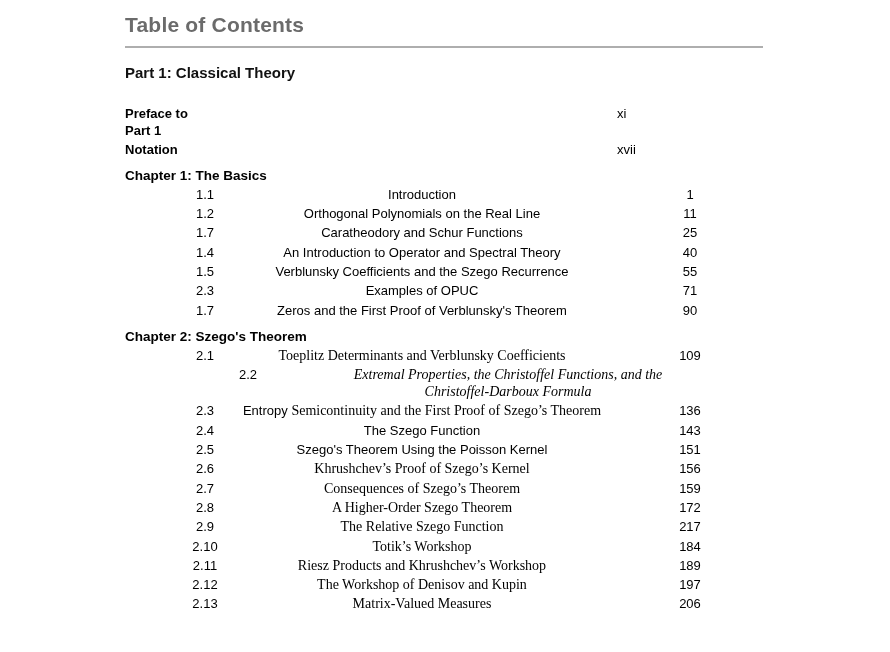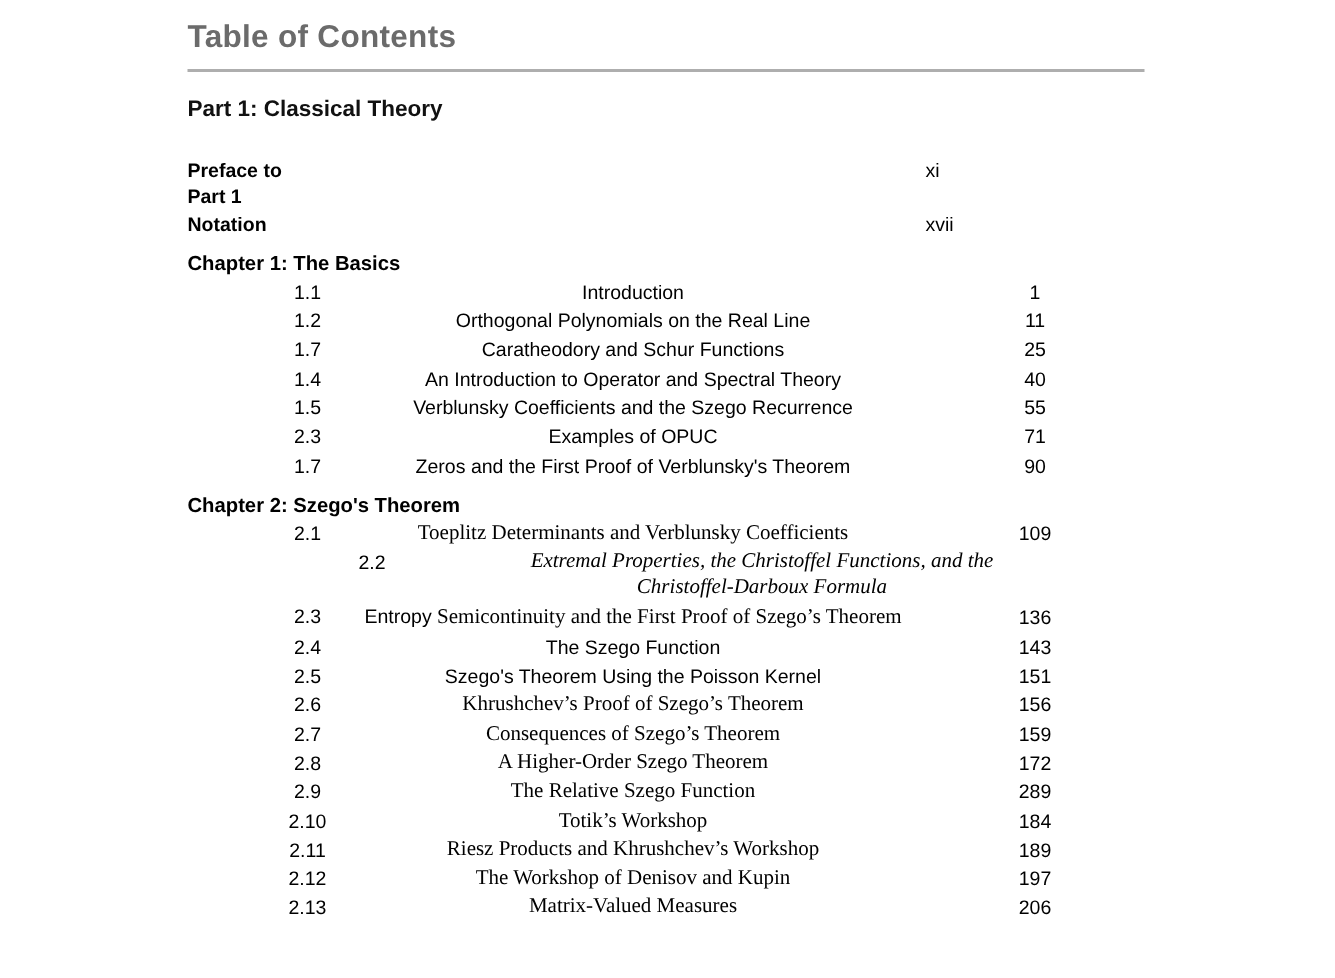--- a/index.html
+++ b/index.html
@@ -153,40 +153,40 @@
         </div>
         <div class="row">
           <div class="indent"></div>
           <div class="num">2.5</div>
           <div class="title">Szego's Theorem Using the Poisson Kernel</div>
           <div class="page">151</div>
         </div>
         <div class="row">
           <div class="indent"></div>
           <div class="num">2.6</div>
-          <div class="title serif">Khrushchev’s Proof of Szego’s Theorem</div>
+          <div class="title serif">Khrushchev’s Proof of Szego’s Kernel</div>
           <div class="page">156</div>
         </div>
         <div class="row">
           <div class="indent"></div>
           <div class="num">2.7</div>
           <div class="title serif">Consequences of Szego’s Theorem</div>
           <div class="page">159</div>
         </div>
         <div class="row">
           <div class="indent"></div>
           <div class="num">2.8</div>
           <div class="title serif">A Higher-Order Szego Theorem</div>
           <div class="page">172</div>
         </div>
         <div class="row">
           <div class="indent"></div>
           <div class="num">2.9</div>
           <div class="title serif">The Relative Szego Function</div>
-          <div class="page">289</div>
+          <div class="page">217</div>
         </div>
         <div class="row">
           <div class="indent"></div>
           <div class="num">2.10</div>
           <div class="title serif">Totik’s Workshop</div>
           <div class="page">184</div>
         </div>
         <div class="row">
           <div class="indent"></div>
           <div class="num">2.11</div>

